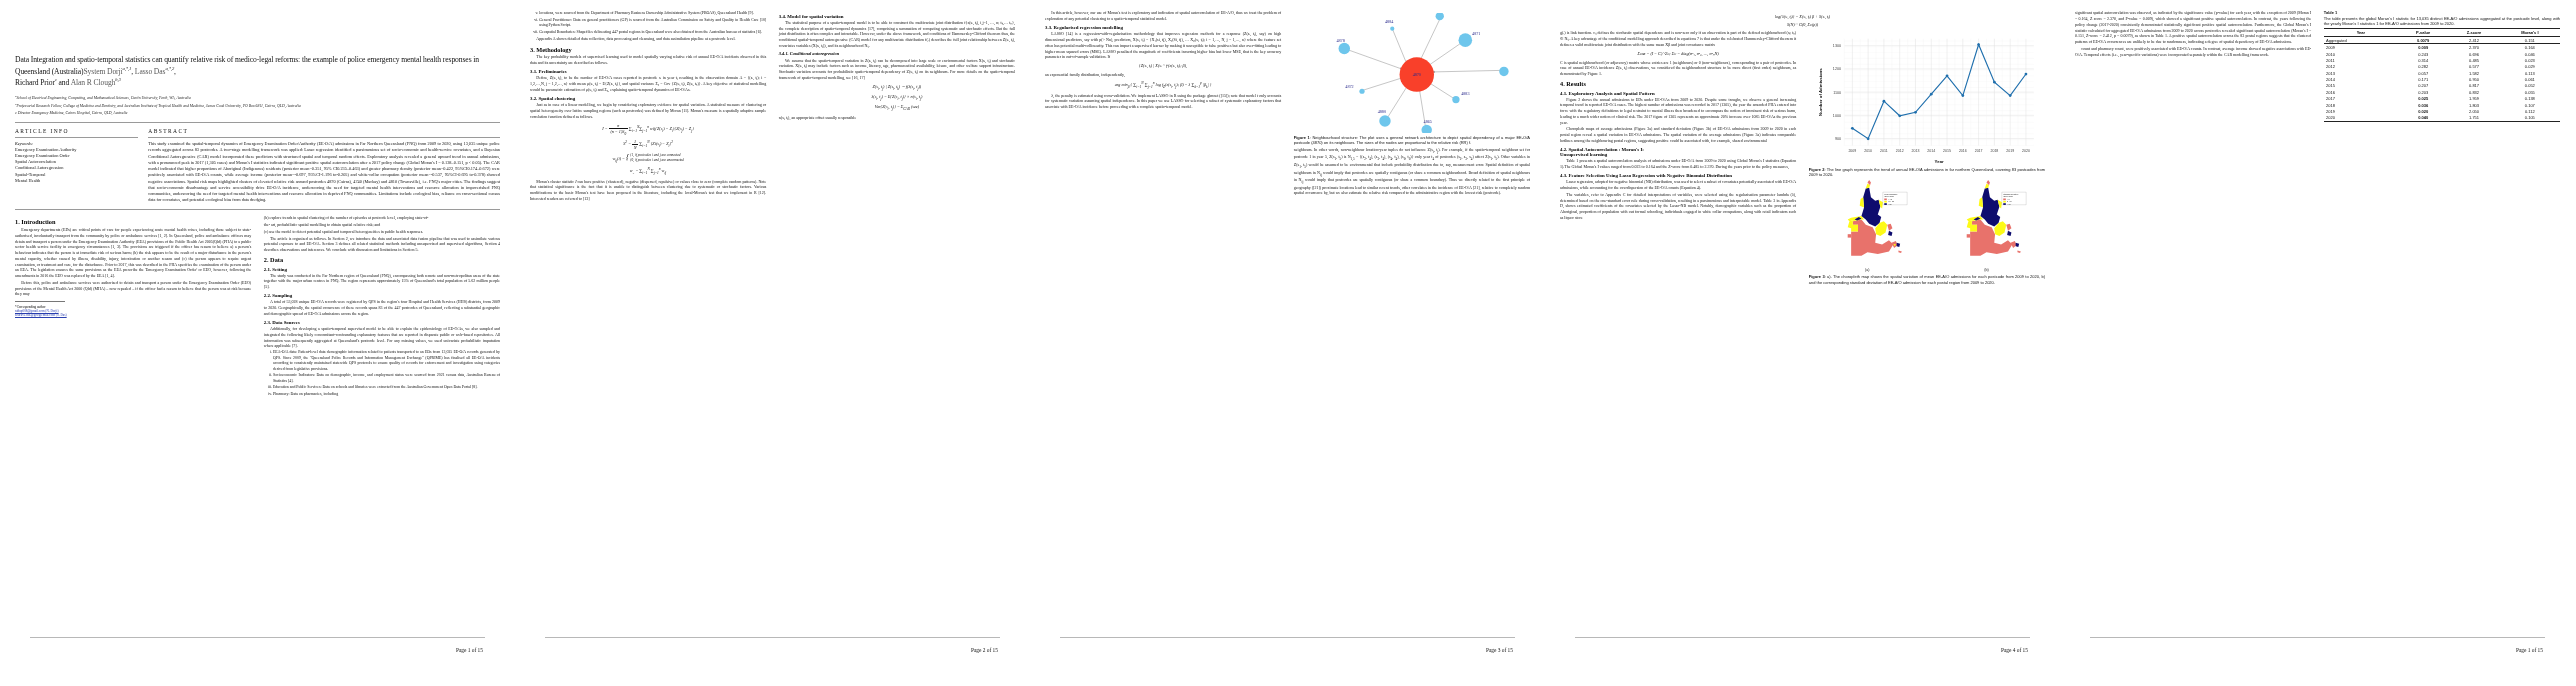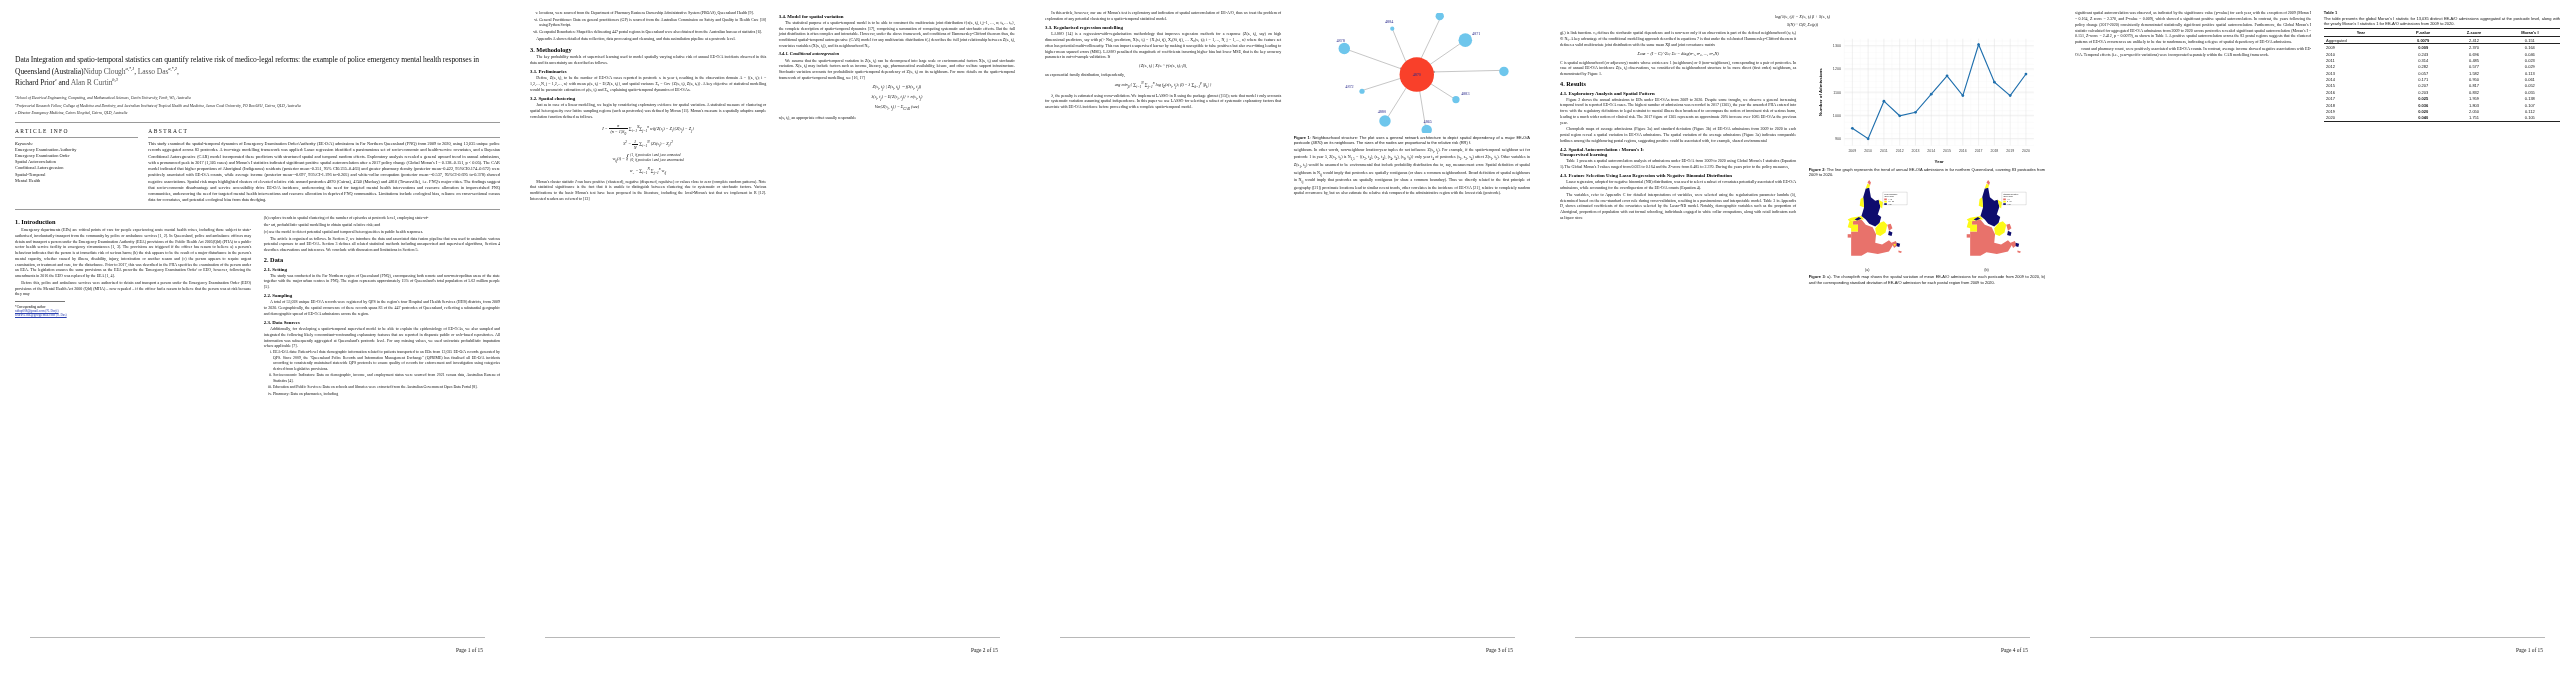--- a/index.html
+++ b/index.html
@@ -213,22 +213,22 @@
 </style>
 </head>
 <body>
 
 <div class="viewer">
 
   <div class="page">
     <div class="page-inner">
       <div class="title-block">
         <div class="paper-title">
-          <span>Data Integration and spatio-temporal statistics can quantify relative risk of medico-legal reforms: the example of police emergency mental health responses in Queensland (Australia)</span><span class="au">Nidup Clough</span><sup>a,*,1</sup>, <span class="au">Lasso Das</span><sup>a,*,2</sup>,<br>
-          <span>Richard Prior</span><sup>c</sup> and <span class="au">Alan R Curtin</span><sup>b,3</sup>
+          <span>Data Integration and spatio-temporal statistics can quantify relative risk of medico-legal reforms: the example of police emergency mental health responses in Queensland (Australia)</span><span class="au">System Dorji</span><sup>a,*,1</sup>, <span class="au">Lasso Das</span><sup>a,*,2</sup>,<br>
+          <span>Richard Prior</span><sup>c</sup> and <span class="au">Alan R Clough</span><sup>b,3</sup>
         </div>
         <div class="affil">
           <p><sup>a</sup><span>School of Electrical Engineering, Computing, and Mathematical Sciences, Curtin University, Perth, WA, Australia</span></p>
           <p><sup>b</sup><span>Professorial Research Fellow, College of Medicine and Dentistry, and Australian Institute of Tropical Health and Medicine, James Cook University, PO Box 6811, Cairns, QLD, Australia</span></p>
           <p><span>c Director Emergency Medicine, Cairns Hospital, Cairns, QLD, Australia</span></p>
         </div>
       </div>
 
       <div class="hr-thin"></div>
 

